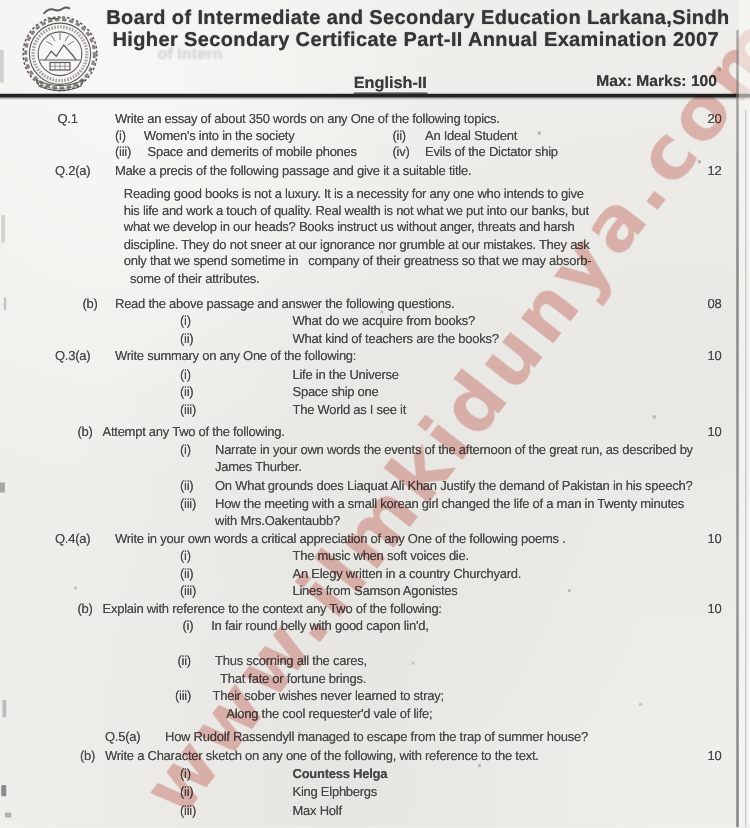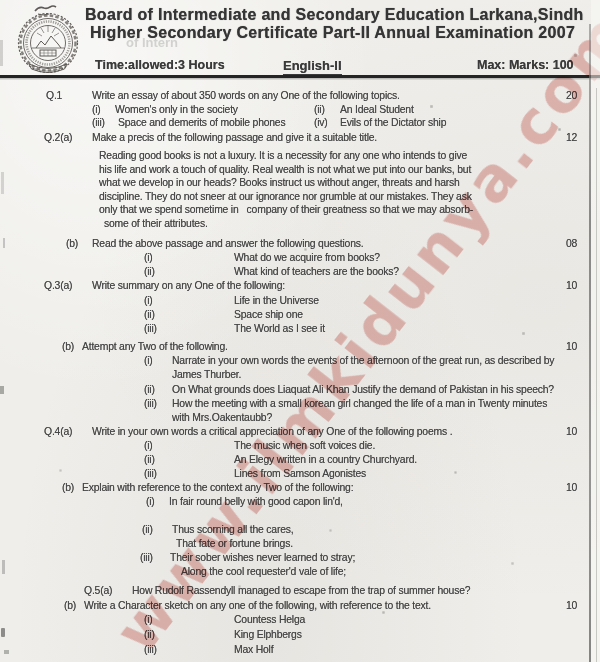--- a/index.html
+++ b/index.html
@@ -97,34 +97,33 @@
       <rect x="27" y="48" width="16" height="6" stroke-width="1"></rect>
       <path d="M27 51 h16 M31 48 v6 M35 48 v6 M39 48 v6" stroke-width=".6" opacity=".8"></path>
       <path d="M16 62 q19 9 38 0 l-2.5 5 q-16.5 7 -33 0 z" stroke-width="1"></path>
       <path d="M20 66 q15 6 30 0" stroke-width=".6" opacity=".7"></path>
     </g>
   </svg>
 
   <div class="hdr-line hdr1">Board of Intermediate and Secondary Education Larkana,Sindh</div>
   <div class="hdr-line hdr2">Higher Secondary Certificate Part-II Annual Examination 2007</div>
   <div class="ghost">of Intern</div>
-  <div class="info time">Time:allowed:3 Hours</div>
   <div class="info subject">English-II</div>
   <div class="info maxmarks">Max: Marks: 100</div>
   <div class="rule"></div>
 
   <div class="qbody">
       <div class="qline" style="top: 90px;">
         <span class="seg" style="left: 42px;">Q.1</span>
         <span class="seg" style="left: 88px;">Write an essay of about 350 words on any One of the following topics.</span>
         <span class="seg marks">20</span>
       </div>
       <div class="qline" style="top: 103.5px;">
         <span class="seg" style="left: 88px;">(i)</span>
-        <span class="seg" style="left: 111px;">Women's only in the society</span>
+        <span class="seg" style="left: 111px;">Women's into in the society</span>
         <span class="seg" style="left: 310px;">(ii)</span>
         <span class="seg" style="left: 336px;">An Ideal Student</span>
       </div>
       <div class="qline" style="top: 117px;">
         <span class="seg" style="left: 88px;">(iii)</span>
         <span class="seg" style="left: 114px;">Space and demerits of mobile phones</span>
         <span class="seg" style="left: 310px;">(iv)</span>
         <span class="seg" style="left: 336px;">Evils of the Dictator ship</span>
       </div>
       <div class="qline" style="top: 131.5px;">
@@ -248,21 +247,21 @@
         <span class="seg" style="left: 88px;">How Rudolf Rassendyll managed to escape from the trap of summer house?</span>
         <span class="seg marks">10</span>
       </div>
       <div class="qline" style="top: 599.5px;">
         <span class="seg" style="left: 60px;">(b)</span>
         <span class="seg" style="left: 80px;">Write a Character sketch on any one of the following, with reference to the text.</span>
         <span class="seg marks">10</span>
       </div>
       <div class="qline" style="top: 614px;">
         <span class="seg" style="left: 140px;">(i)</span>
-        <span class="seg" style="left: 230px;">Countess Helga</span>
+        <span class="seg" style="left: 230px; font-weight: bold;">Countess Helga</span>
       </div>
       <div class="qline" style="top: 629px;">
         <span class="seg" style="left: 140px;">(ii)</span>
         <span class="seg" style="left: 230px;">King Elphbergs</span>
       </div>
       <div class="qline" style="top: 644px;">
         <span class="seg" style="left: 140px;">(iii)</span>
         <span class="seg" style="left: 230px;">Max Holf</span>
       </div>
     </div>

